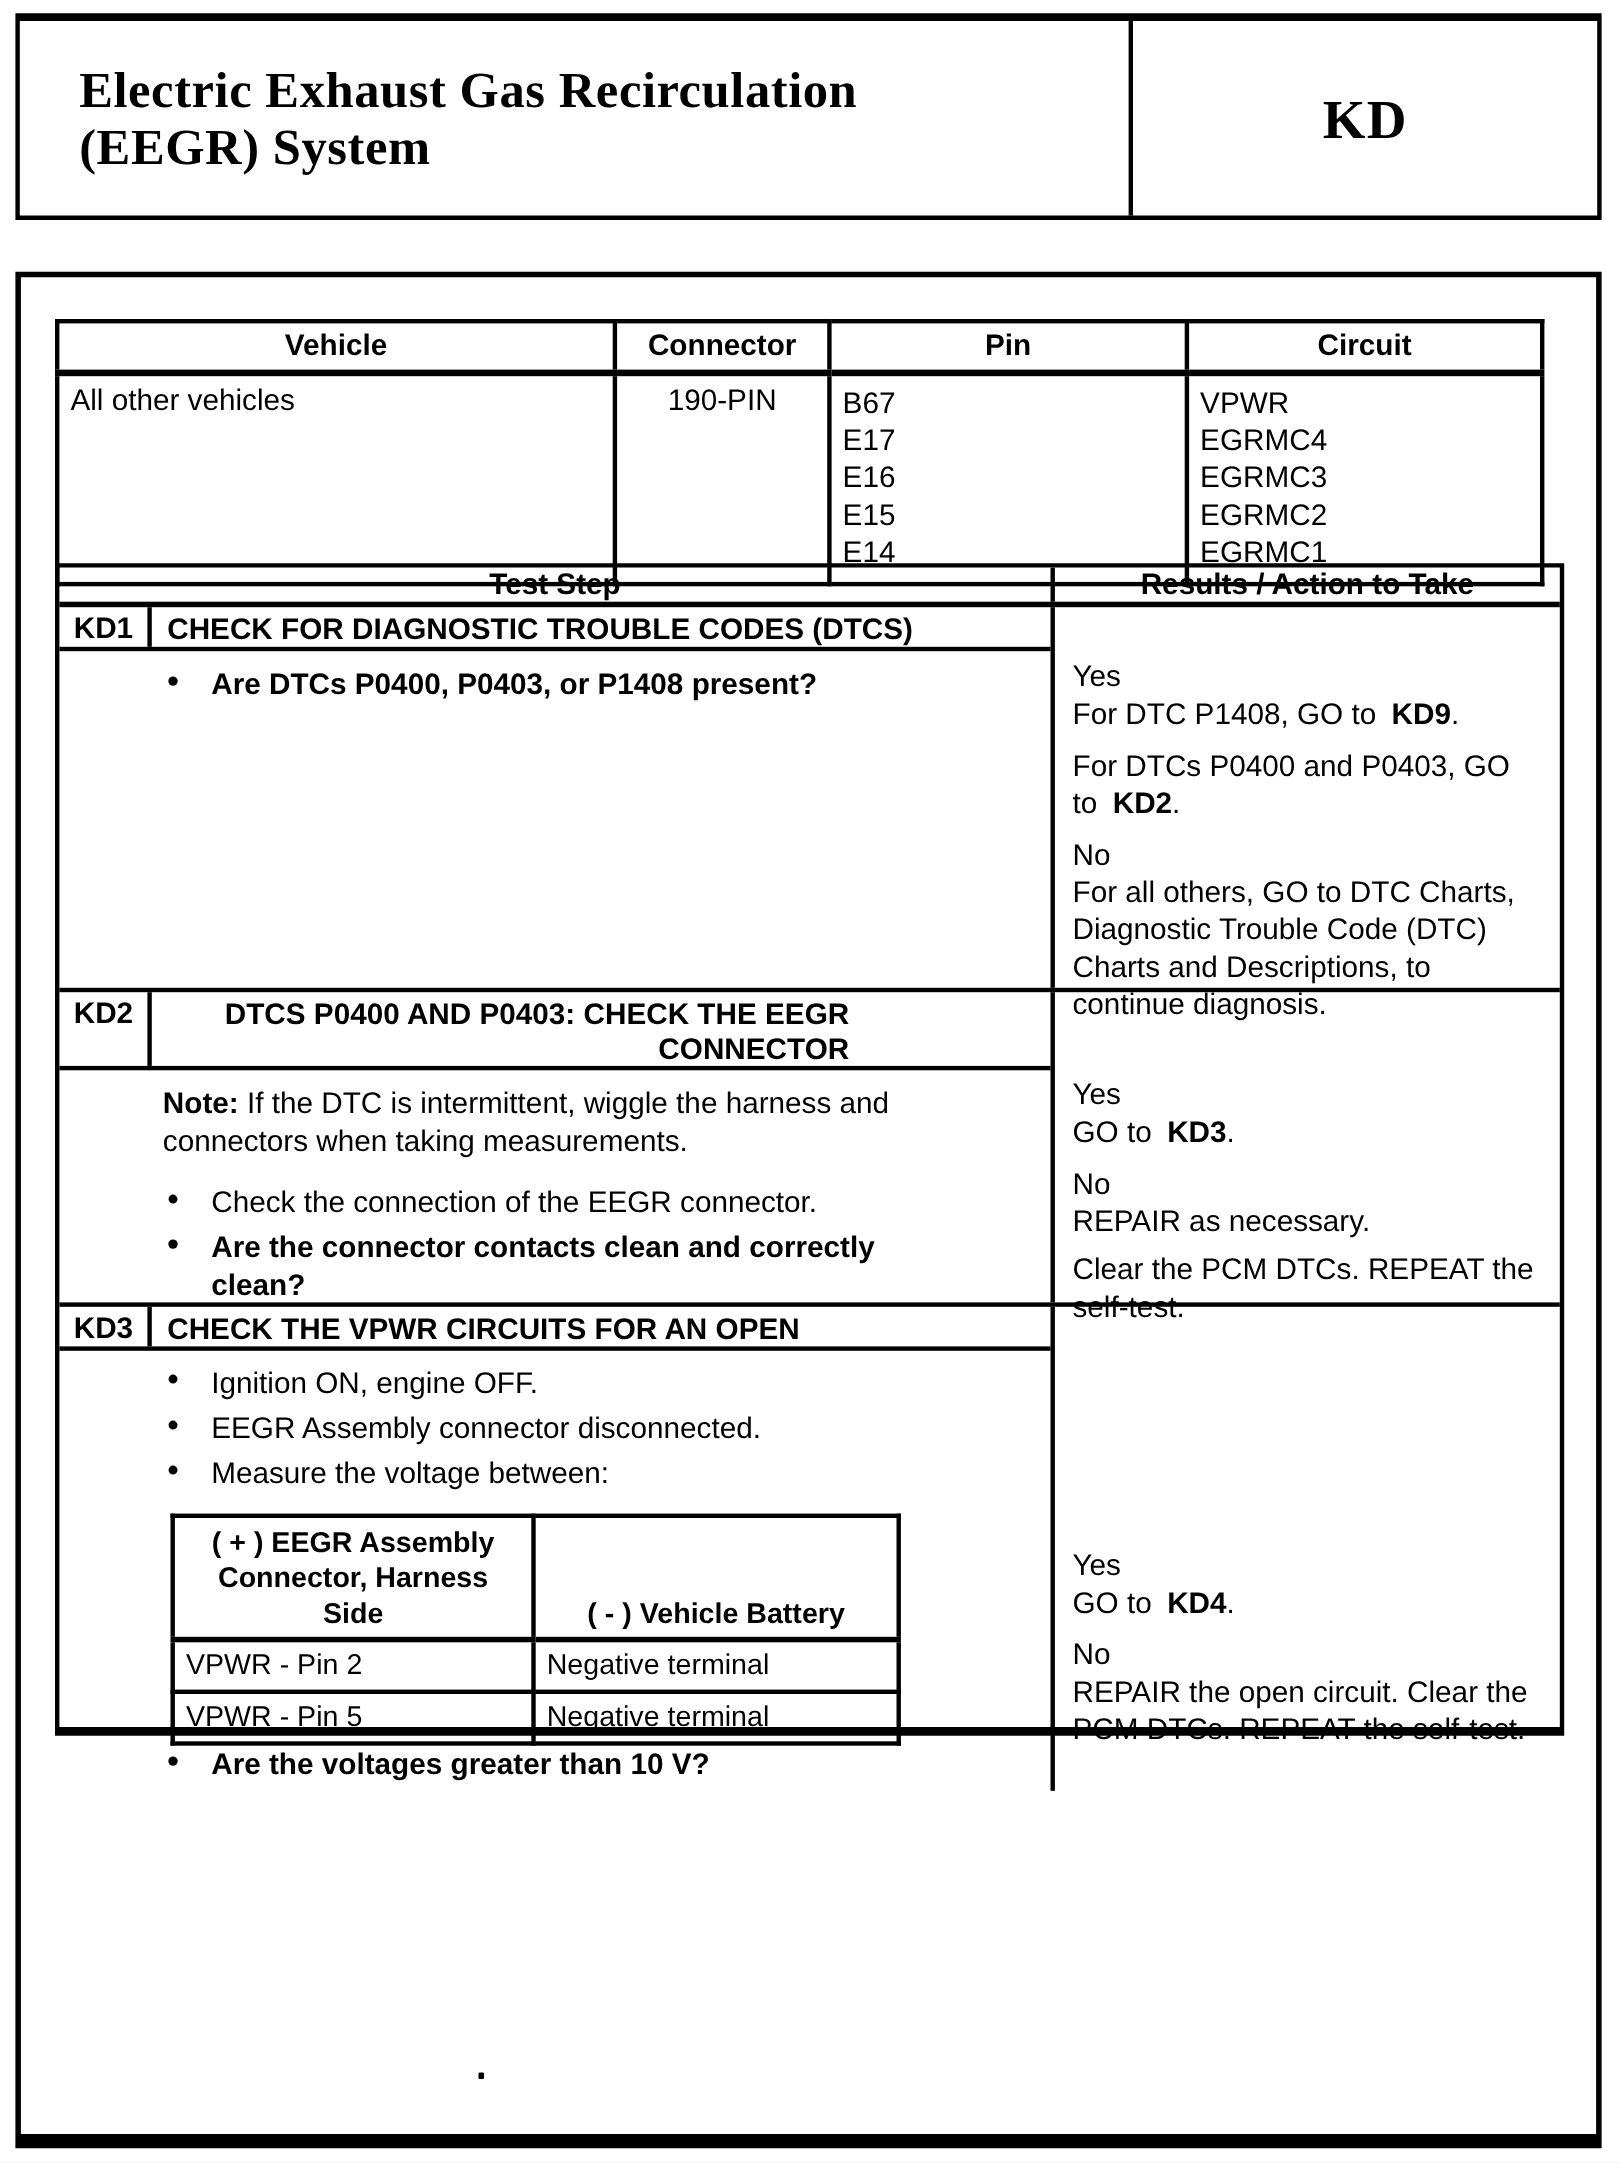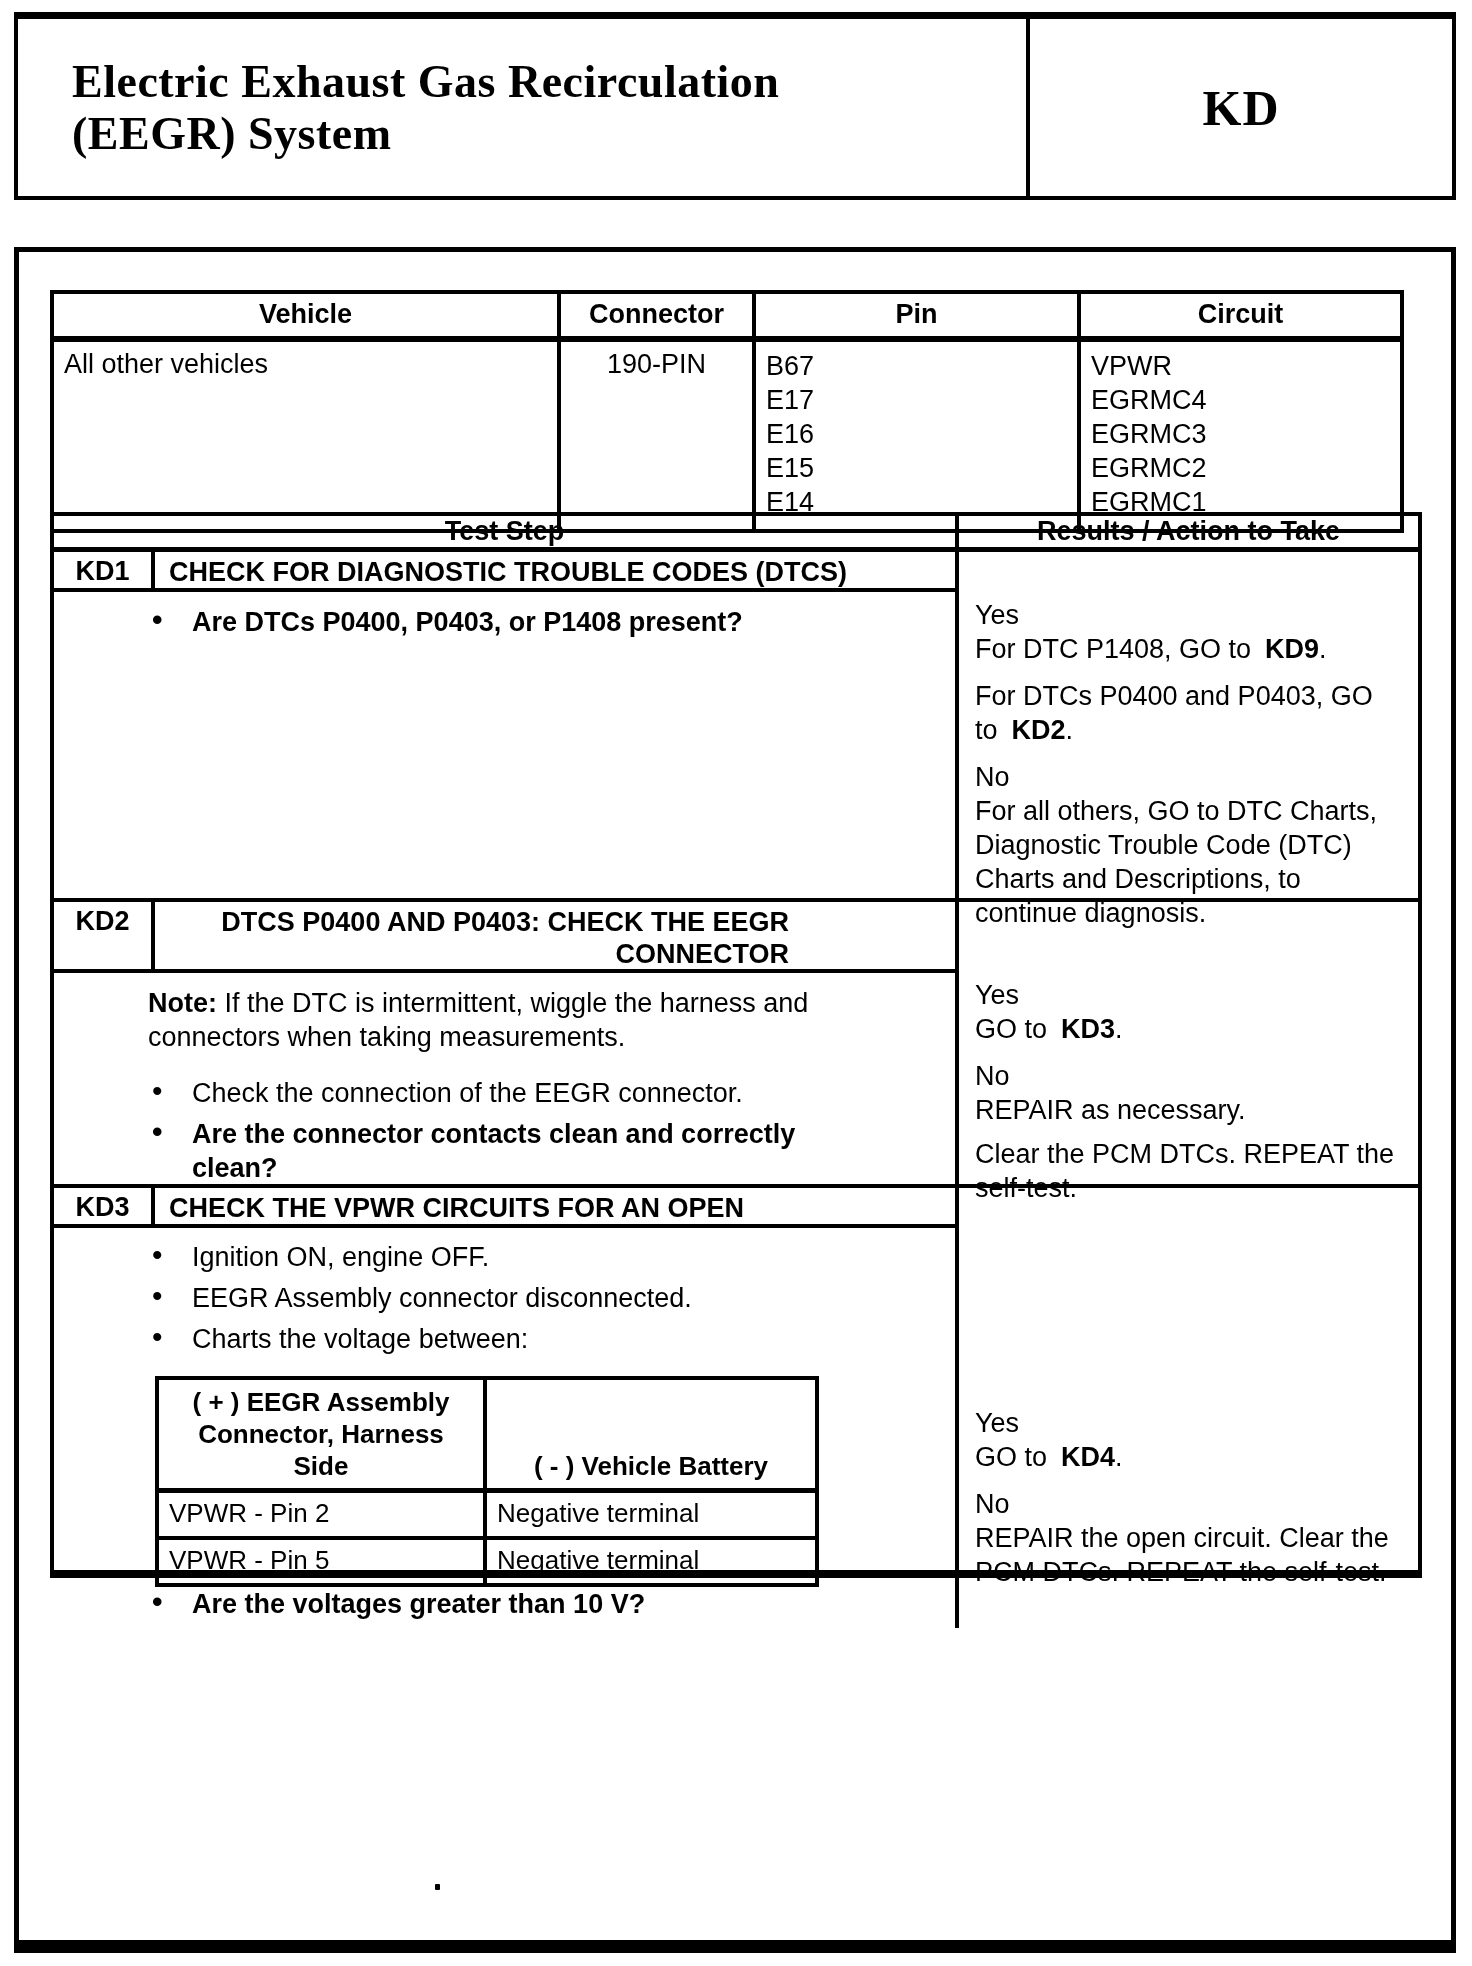--- a/index.html
+++ b/index.html
@@ -85,21 +85,21 @@
   .step-right{
     flex:1;box-sizing:border-box;border-left:4px solid #000;
     padding:0 8px 0 16px;line-height:34px;
   }
   .title-row{
     display:flex;box-sizing:border-box;border-bottom:4px solid #000;
   }
   .title-row-1l{height:40px;}
   .title-row-2l{height:71px;}
   .kd-cell{
-    width:101px;box-sizing:border-box;border-right:4px solid #000;
+    width:84px;box-sizing:border-box;border-right:4px solid #000;
     font-weight:bold;text-align:center;padding-top:4px;
     flex-shrink:0;
   }
   .step-title{
     font-weight:bold;padding:4px 0 0 14px;line-height:32px;text-align:right;
   }
   .step-title.two-line{max-width:620px;}
   .step-content{padding-top:13px;}
   .note-para{margin-left:94px;line-height:34px;width:780px;}
   .note-label{font-weight:bold;}
@@ -253,21 +253,21 @@
     <div class="step step-kd3">
       <div class="step-left">
         <div class="title-row title-row-1l">
           <div class="kd-cell">KD3</div>
           <div class="step-title">CHECK THE VPWR CIRCUITS FOR AN OPEN</div>
         </div>
         <div class="step-content" style="padding-top:12px;">
           <ul class="bullets">
             <li>Ignition ON, engine OFF.</li>
             <li>EEGR Assembly connector disconnected.</li>
-            <li>Charts the voltage between:</li>
+            <li>Measure the voltage between:</li>
           </ul>
           <table class="meter-table">
             <colgroup>
                 <col style="width:328px">
                 <col style="width:332px">
               </colgroup>
             <thead>
               <tr>
                 <th class="mt-h1">
                     <div class="wrapbox">( + ) EEGR Assembly Connector, Harness Side</div>

